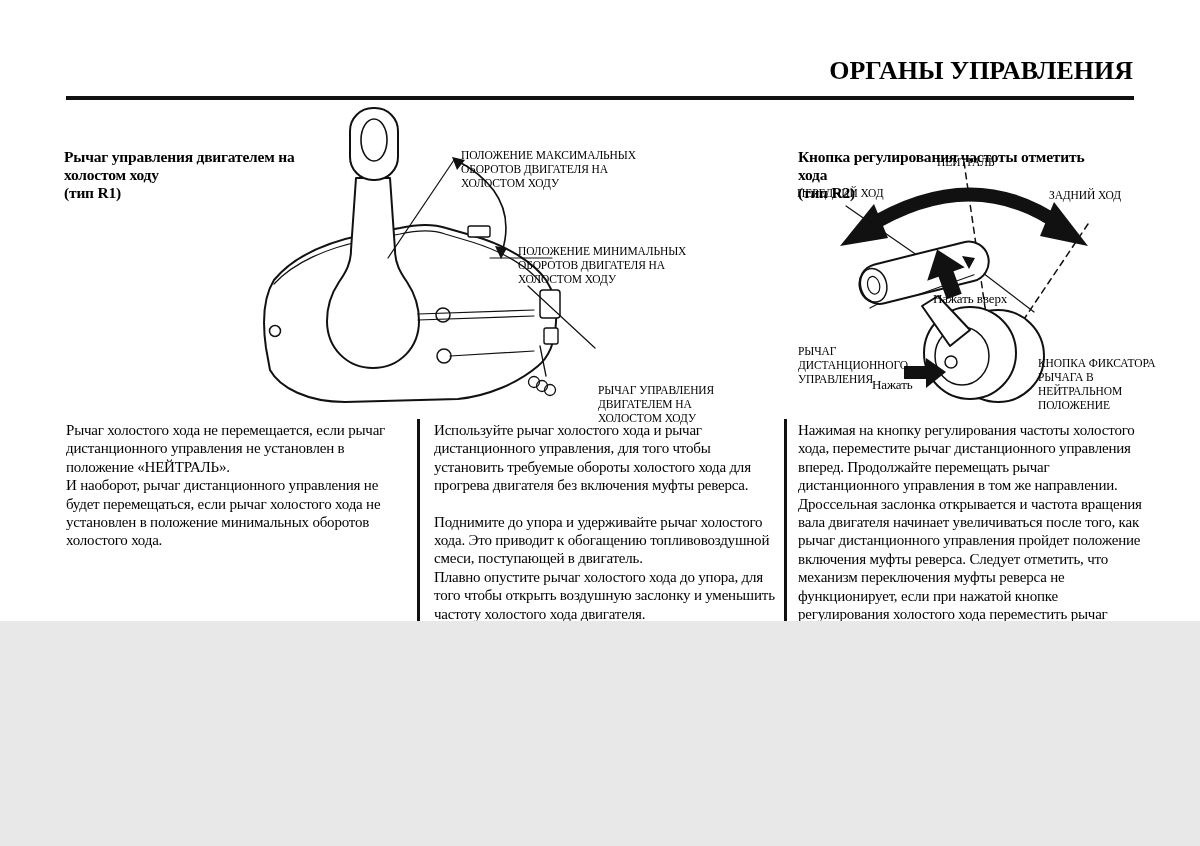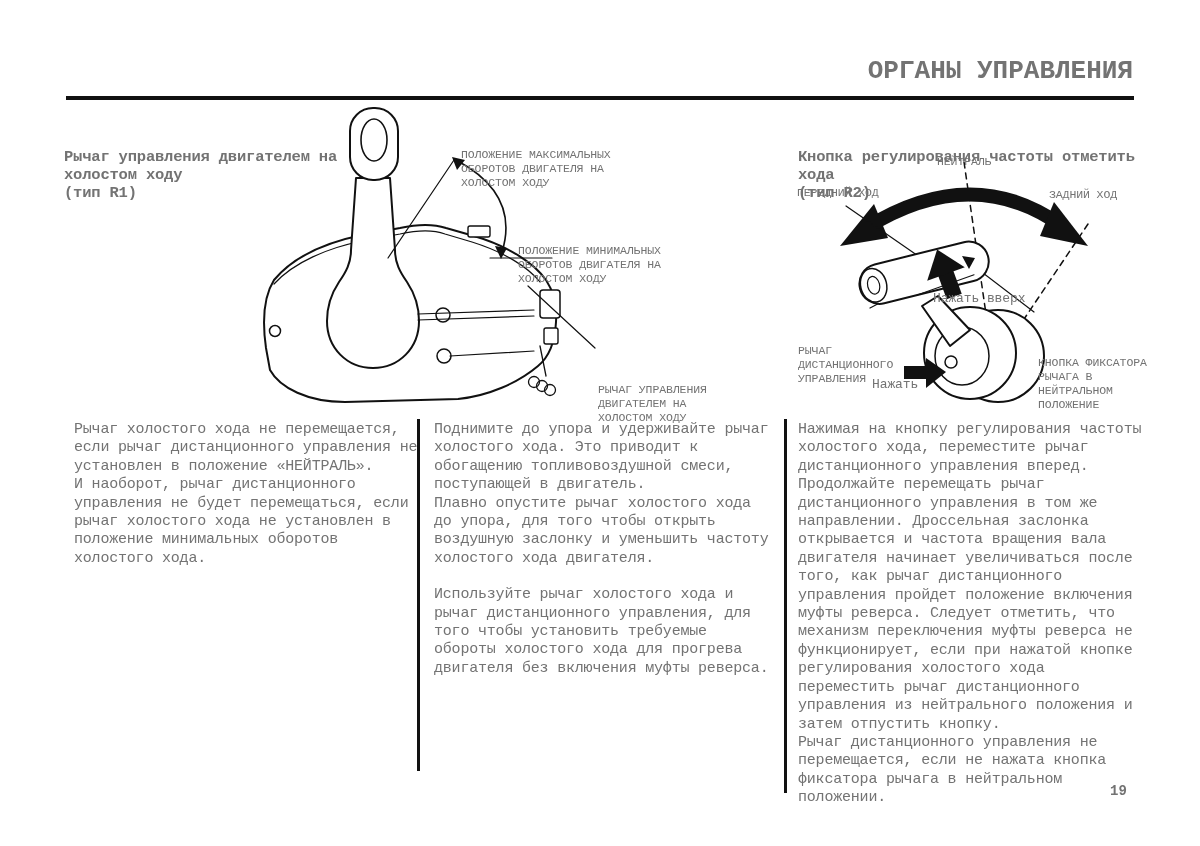--- a/index.html
+++ b/index.html
@@ -1,21 +1,21 @@
 <!DOCTYPE html>
 <html><head>
 <meta charset="utf-8">
 <style>
   html,body{margin:0;padding:0;background:#e8e8e8;}
   .page{
     position:relative;
-    width:1200px;height:846px;
+    width:1200px;height:621px;
     background:#ffffff;
-    font-family:Liberation Mono, monospace;
-    color:#737373;
+    font-family:Liberation Serif, serif;
+    color:#000000;
     overflow:hidden;
   }
   .abs{position:absolute;}
   .pre{white-space:pre-line;margin-top:38px;}
   .title{
     font-size:26px;font-weight:bold;letter-spacing:0;
     text-align:right;
   }
   .rule{background:#111111;}
   .fig-heading{
@@ -153,31 +153,31 @@
   <div class="abs fig-label-lc" style="left:933px;top:291px;">Нажать вверх</div>
   <div class="abs fig-label pre" style="left:798px;top:306px;width:150px;">РЫЧАГ
 ДИСТАНЦИОННОГО
 УПРАВЛЕНИЯ</div>
   <div class="abs fig-label pre" style="left:1038px;top:318px;width:135px;">КНОПКА ФИКСАТОРА
 РЫЧАГА В
 НЕЙТРАЛЬНОМ
 ПОЛОЖЕНИЕ</div>
   <div class="abs fig-label-lc" style="left:872px;top:377px;">Нажать</div>
 
-  <div class="abs body-col" style="left:66px;top:421px;width:344px;margin-left:8px;">
+  <div class="abs body-col" style="left:66px;top:421px;width:344px;">
     <p class="pre">Рычаг холостого хода не перемещается, если рычаг дистанционного управления не установлен в положение «НЕЙТРАЛЬ».
 И наоборот, рычаг дистанционного управления не будет перемещаться, если рычаг холостого хода не установлен в положение минимальных оборотов холостого хода.</p>
   </div>
 
   <div class="abs divider" style="left:417px;top:419px;height:352px;"></div>
 
   <div class="abs body-col" style="left:434px;top:421px;width:342px;">
+    <p class="pre">Используйте рычаг холостого хода и рычаг дистанционного управления, для того чтобы установить требуемые обороты холостого хода для прогрева двигателя без включения муфты реверса.</p>
     <p class="pre">Поднимите до упора и удерживайте рычаг холостого хода. Это приводит к обогащению топливовоздушной смеси, поступающей в двигатель.
 Плавно опустите рычаг холостого хода до упора, для того чтобы открыть воздушную заслонку и уменьшить частоту холостого хода двигателя.</p>
-    <p class="pre">Используйте рычаг холостого хода и рычаг дистанционного управления, для того чтобы установить требуемые обороты холостого хода для прогрева двигателя без включения муфты реверса.</p>
   </div>
 
   <div class="abs divider" style="left:784px;top:419px;height:374px;"></div>
 
   <div class="abs body-col" style="left:798px;top:421px;width:344px;">
     <p class="pre">Нажимая на кнопку регулирования частоты холостого хода, переместите рычаг дистанционного управления вперед. Продолжайте перемещать рычаг дистанционного управления в том же направлении. Дроссельная заслонка открывается и частота вращения вала двигателя начинает увеличиваться после того, как рычаг дистанционного управления пройдет положение включения муфты реверса. Следует отметить, что механизм переключения муфты реверса не функционирует, если при нажатой кнопке регулирования холостого хода переместить рычаг дистанционного управления из нейтрального положения и затем отпустить кнопку.
 Рычаг дистанционного управления не перемещается, если не нажата кнопка фиксатора рычага в нейтральном положении.</p>
   </div>
 
   <div class="abs pagenum" style="left:1110px;top:783px;">19</div>

